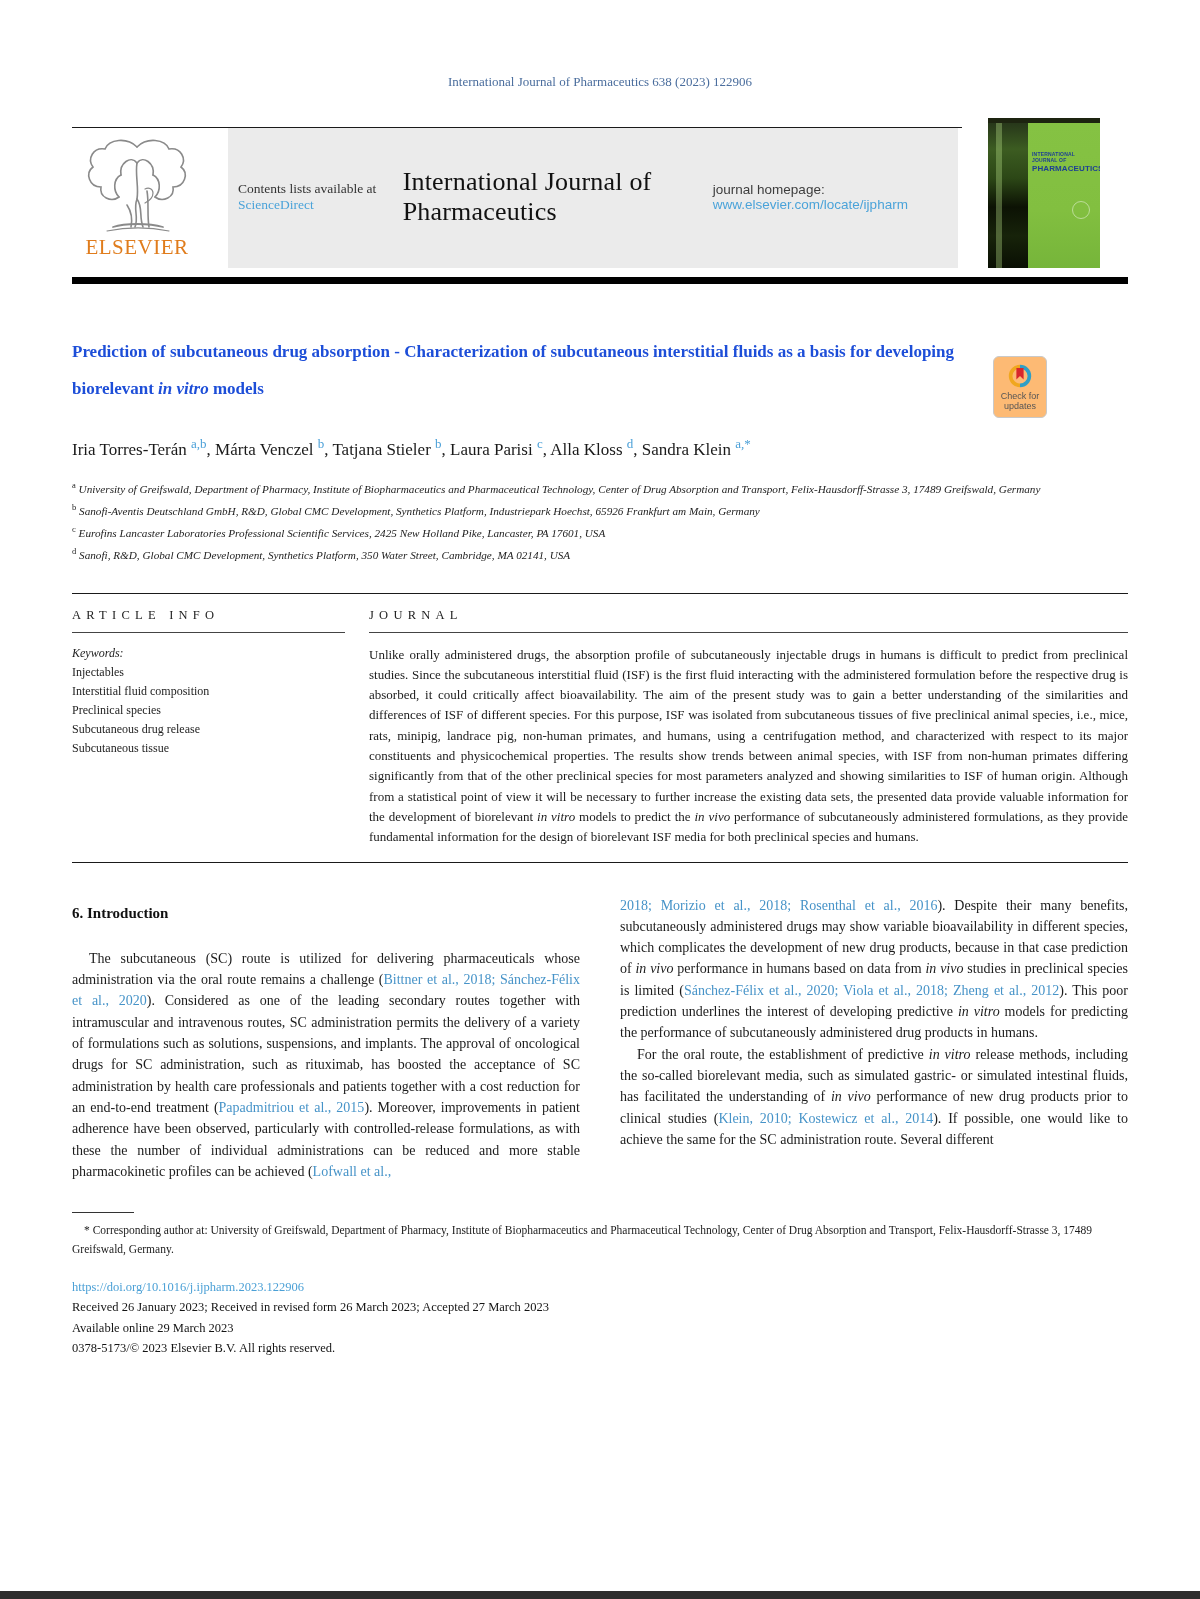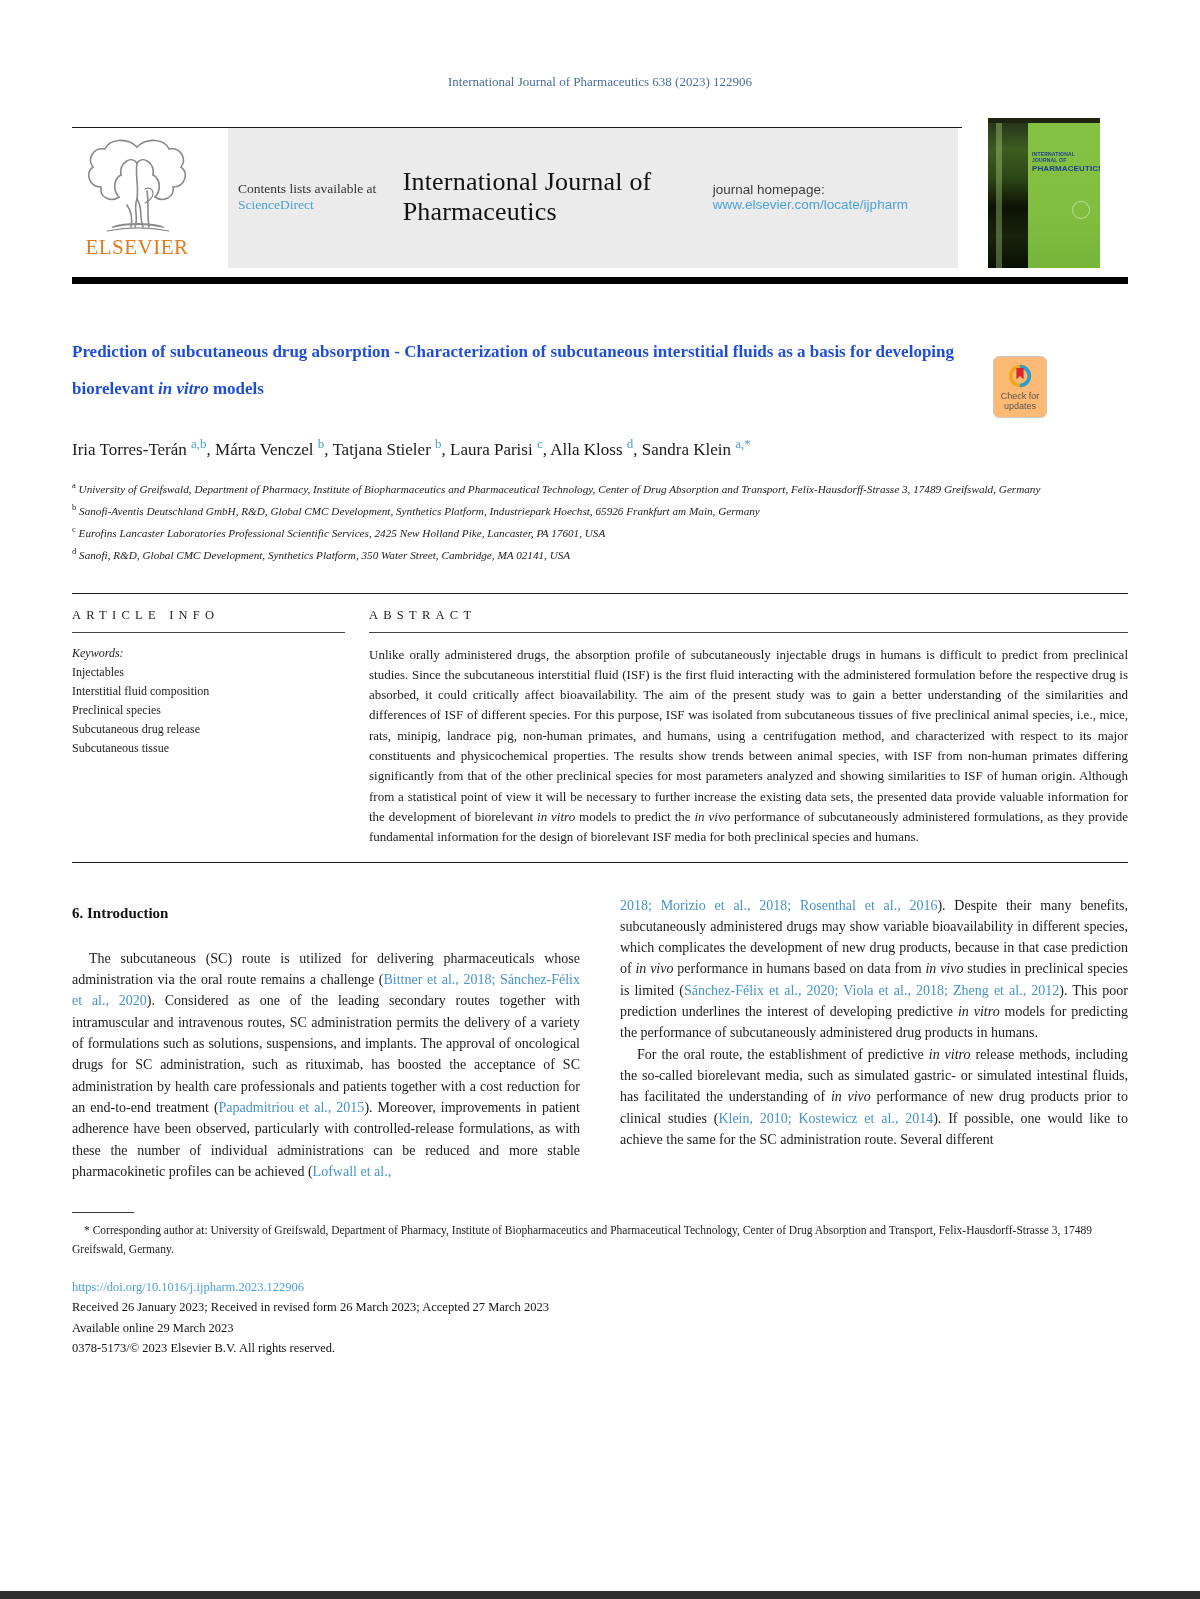--- a/index.html
+++ b/index.html
@@ -170,21 +170,21 @@
       <div class="keywords">
         <div class="keywords-label">Keywords:</div>
         <div>Injectables</div>
         <div>Interstitial fluid composition</div>
         <div>Preclinical species</div>
         <div>Subcutaneous drug release</div>
         <div>Subcutaneous tissue</div>
       </div>
     </div>
     <div class="info-right">
-      <div class="block-heading">ABSTRACT</div>
+      <div class="block-heading">JOURNAL</div>
       <p class="abstract-text"><span>Unlike orally administered drugs, the absorption profile of subcutaneously injectable drugs in humans is difficult to predict from preclinical studies. Since the subcutaneous interstitial fluid (ISF) is the first fluid interacting with the administered formulation before the respective drug is absorbed, it could critically affect bioavailability. The aim of the present study was to gain a better understanding of the similarities and differences of ISF of different species. For this purpose, ISF was isolated from subcutaneous tissues of five preclinical animal species, i.e., mice, rats, minipig, landrace pig, non-human primates, and humans, using a centrifugation method, and characterized with respect to its major constituents and physicochemical properties. The results show trends between animal species, with ISF from non-human primates differing significantly from that of the other preclinical species for most parameters analyzed and showing similarities to ISF of human origin. Although from a statistical point of view it will be necessary to further increase the existing data sets, the presented data provide valuable information for the development of biorelevant </span><span class="seg-i">in vitro</span><span> models to predict the </span><span class="seg-i">in vivo</span><span> performance of subcutaneously administered formulations, as they provide fundamental information for the design of biorelevant ISF media for both preclinical species and humans.</span></p>
     </div>
   </div>
 
   <div class="body-cols">
     <div class="col">
       <h2 class="section-heading">6. Introduction</h2>
       <p><span>The subcutaneous (SC) route is utilized for delivering pharmaceuticals whose administration via the oral route remains a challenge (</span><span class="seg-cite">Bittner et al., 2018; Sánchez-Félix et al., 2020</span><span>). Considered as one of the leading secondary routes together with intramuscular and intravenous routes, SC administration permits the delivery of a variety of formulations such as solutions, suspensions, and implants. The approval of oncological drugs for SC administration, such as rituximab, has boosted the acceptance of SC administration by health care professionals and patients together with a cost reduction for an end-to-end treatment (</span><span class="seg-cite">Papadmitriou et al., 2015</span><span>). Moreover, improvements in patient adherence have been observed, particularly with controlled-release formulations, as with these the number of individual administrations can be reduced and more stable pharmacokinetic profiles can be achieved (</span><span class="seg-cite">Lofwall et al.,</span></p>
     </div>
     <div class="col">

